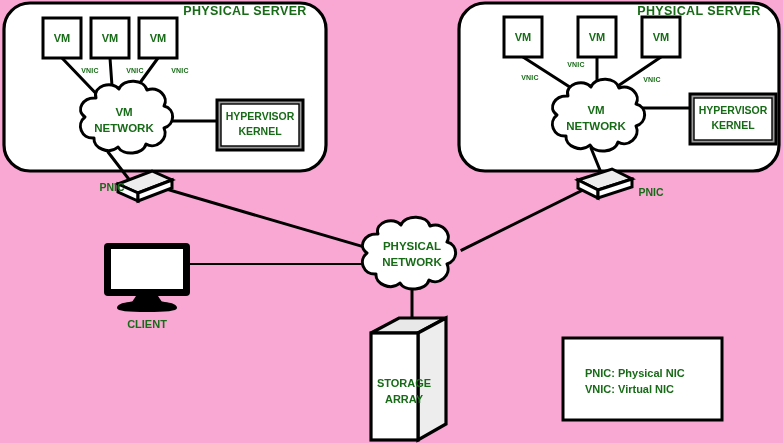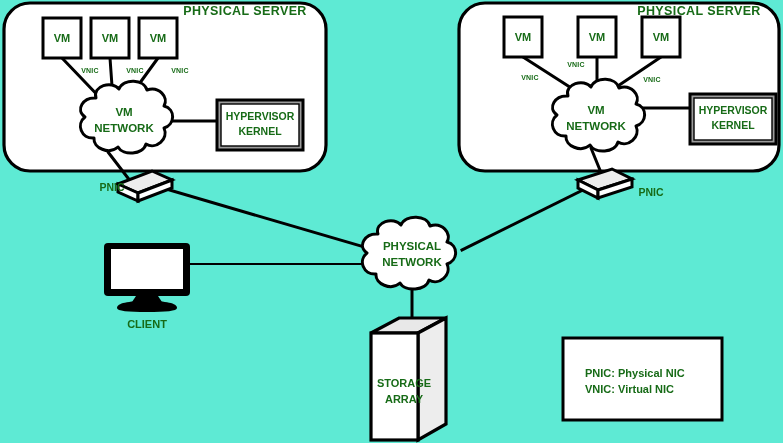--- a/index.html
+++ b/index.html
@@ -4,21 +4,21 @@
 <style>
   html, body {
     margin: 0;
     padding: 0;
     background: #ffffff;
   }
   #stage {
     position: relative;
     width: 783px;
     height: 443px;
-    background: #5eead4;
+    background: #f9a8d4;
     overflow: hidden;
     font-family: "Liberation Sans", sans-serif;
   }
   svg#diagram {
     position: absolute;
     top: 0;
     left: 0;
     width: 783px;
     height: 443px;
     display: block;

